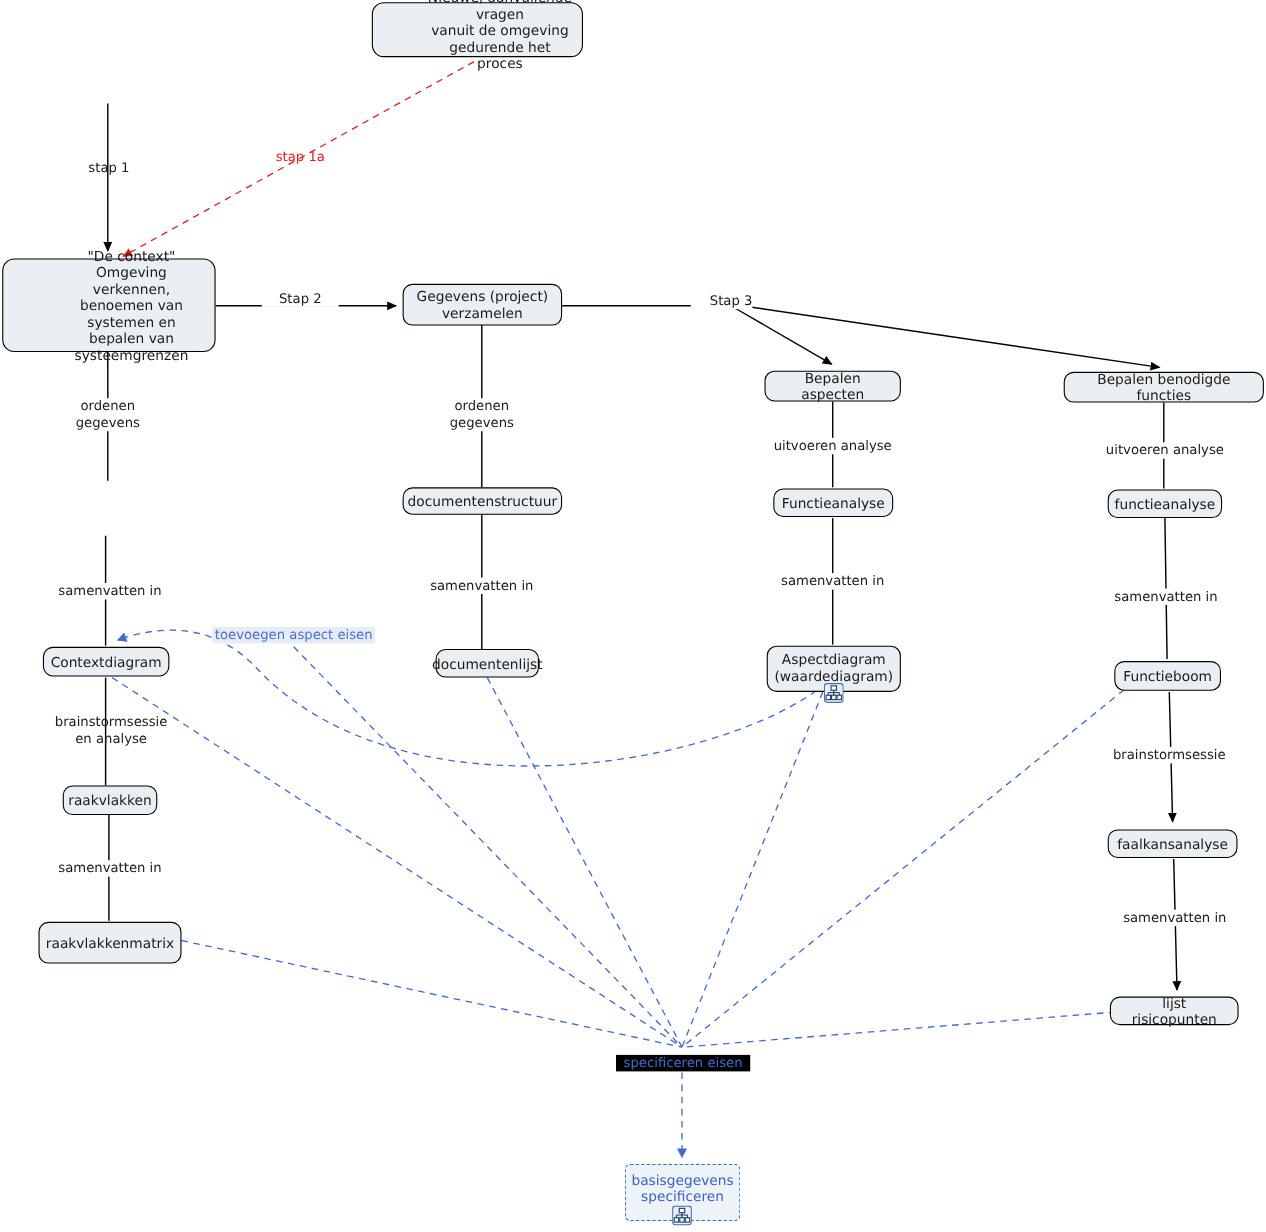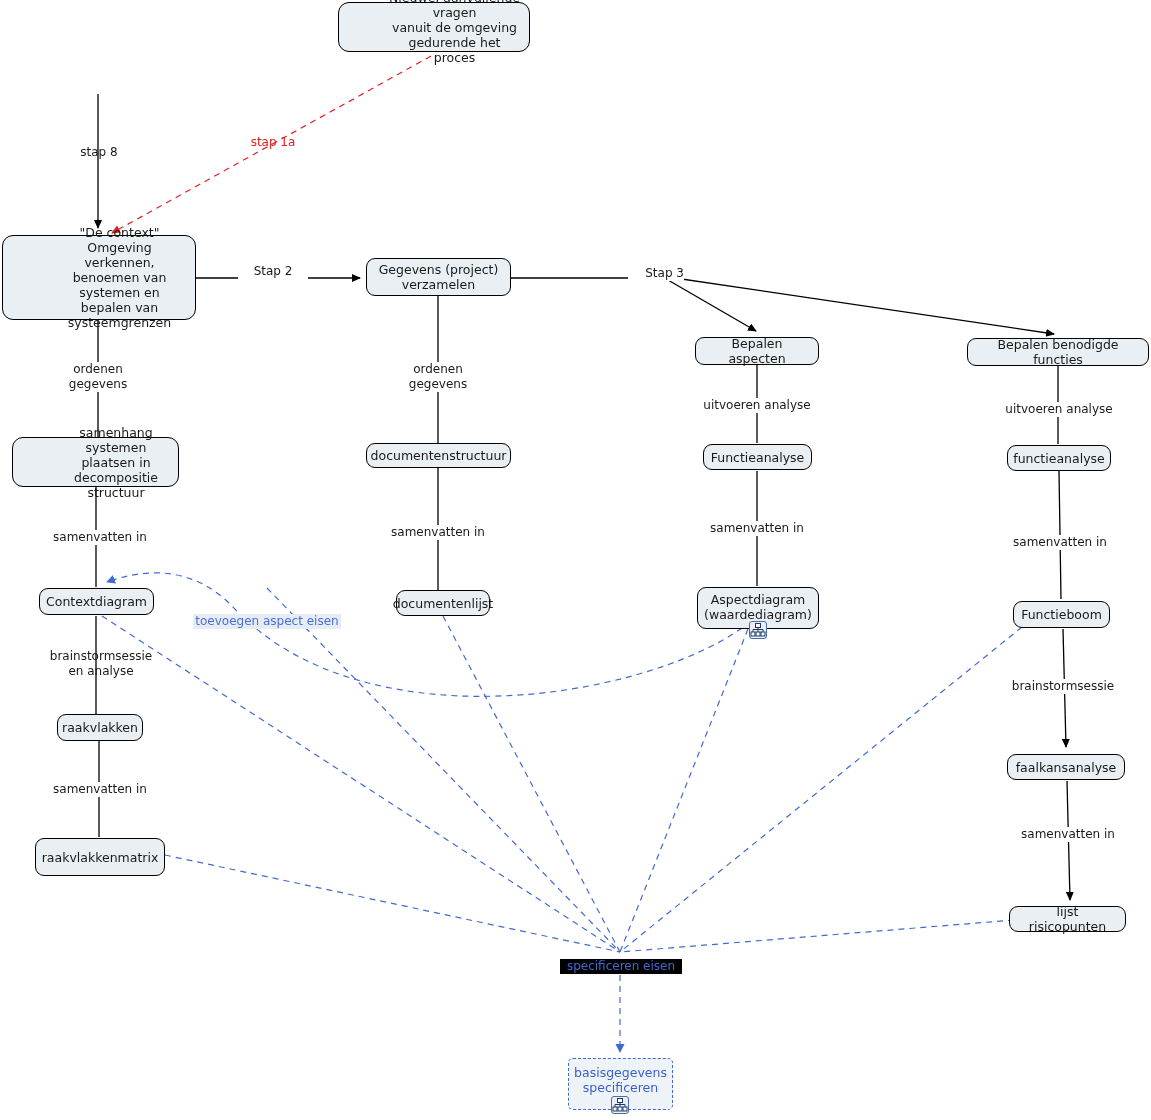--- a/index.html
+++ b/index.html
@@ -144,23 +144,20 @@
 benoemen van systemen en
 bepalen van systeemgrenzen</div>
 
   <div class="node" style="left:366px;top:258px;width:145px;height:38px;">Gegevens (project)
 verzamelen</div>
 
   <div class="node" style="left:695px;top:337px;width:124px;height:28px;">Bepalen aspecten</div>
 
   <div class="node" style="left:967px;top:338px;width:182px;height:28px;">Bepalen benodigde functies</div>
 
-  <div class="node big" style="left:12px;top:437px;width:167px;height:50px;">samenhang systemen
-plaatsen in decompositie
-structuur</div>
 
   <div class="node" style="left:366px;top:443px;width:145px;height:25px;">documentenstructuur</div>
 
   <div class="node" style="left:703px;top:444px;width:109px;height:26px;">Functieanalyse</div>
 
   <div class="node" style="left:1007px;top:445px;width:104px;height:26px;">functieanalyse</div>
 
   <div class="node" style="left:39px;top:588px;width:115px;height:27px;">Contextdiagram</div>
 
   <div class="node" style="left:396px;top:590px;width:94px;height:26px;">documentenlijst</div>
@@ -190,21 +187,21 @@
 specificeren</div>
   <svg class="hier-icon" style="left:611px;top:1096px;" viewBox="0 0 18 18">
     <rect x="0.5" y="0.5" width="17" height="17" rx="2.5" fill="#e8eff8" stroke="#4a6fa8" stroke-width="1"></rect>
     <rect x="6.5" y="2.5" width="5" height="4" fill="#ffffff" stroke="#1f3c66" stroke-width="1"></rect>
     <path d="M9,6.5 L9,8.5 M4,8.5 L14,8.5 M4,8.5 L4,11 M9,8.5 L9,11 M14,8.5 L14,11" stroke="#1f3c66" stroke-width="1" fill="none"></path>
     <rect x="2" y="11" width="4" height="4" fill="#ffffff" stroke="#1f3c66" stroke-width="1"></rect>
     <rect x="7" y="11" width="4" height="4" fill="#ffffff" stroke="#1f3c66" stroke-width="1"></rect>
     <rect x="12" y="11" width="4" height="4" fill="#ffffff" stroke="#1f3c66" stroke-width="1"></rect>
   </svg>
 
-  <div class="edge-label" style="left:64px;top:145px;width:70px;">stap 8</div>
+  <div class="edge-label" style="left:64px;top:145px;width:70px;">stap 1</div>
 
   <div class="edge-label red" style="left:238px;top:135px;width:70px;">stap 1a</div>
 
   <div class="edge-label" style="left:238px;top:264px;width:70px;background:#ffffff;">Stap 2</div>
 
   <div class="edge-label" style="left:628px;top:266px;width:56px;background:#ffffff;text-align:right;">Stap 3</div>
 
   <div class="edge-label" style="left:58px;top:362px;width:80px;background:#ffffff;">ordenen
 gegevens</div>
 
@@ -225,17 +222,17 @@
 
   <div class="edge-label" style="left:41px;top:649px;width:120px;">brainstormsessie
 en analyse</div>
 
   <div class="edge-label" style="left:40px;top:782px;width:120px;background:#ffffff;">samenvatten in</div>
 
   <div class="edge-label" style="left:1003px;top:679px;width:120px;background:#ffffff;">brainstormsessie</div>
 
   <div class="edge-label" style="left:1008px;top:827px;width:120px;background:#ffffff;">samenvatten in</div>
 
-  <div class="edge-label blue-hl" style="left:193px;top:570px;width:144px;margin-top:44px;">toevoegen aspect eisen</div>
+  <div class="edge-label blue-hl" style="left:193px;top:570px;width:144px;">toevoegen aspect eisen</div>
 
   <div class="edge-label blue" style="left:560px;top:959px;width:122px;background:#000000;">specificeren eisen</div>
 
 </div>
 
 </body></html>

